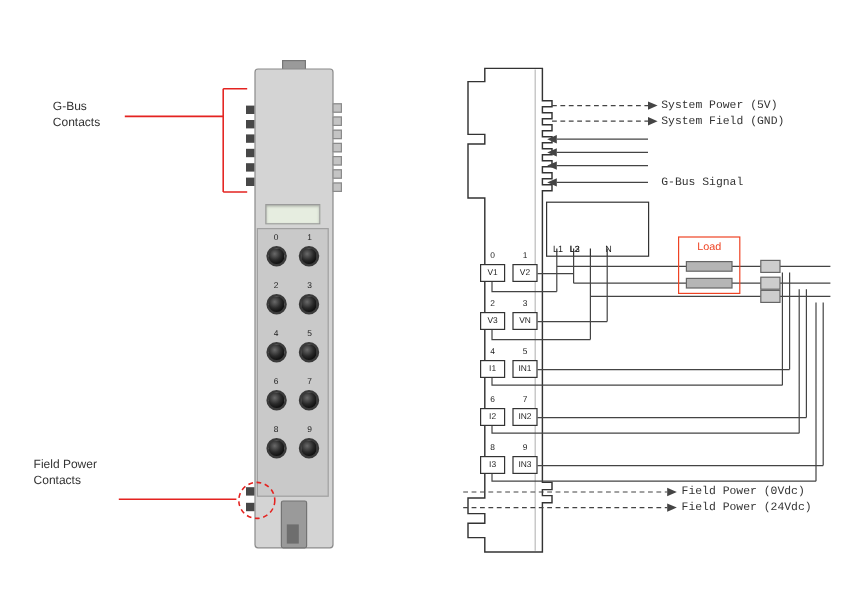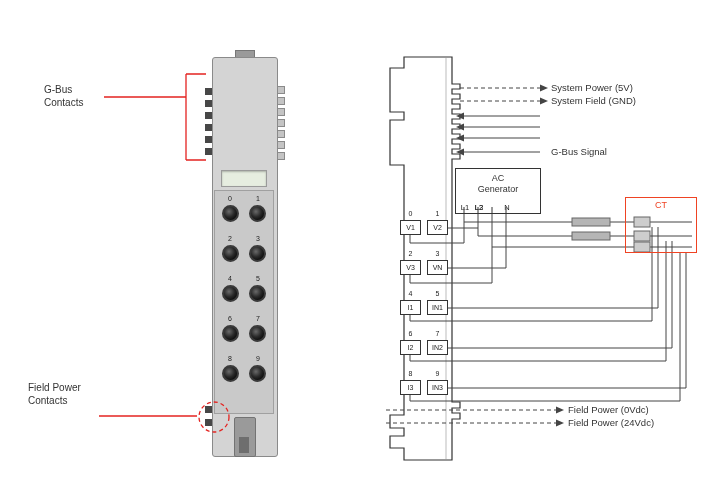--- a/index.html
+++ b/index.html
@@ -1,19 +1,19 @@
 <!DOCTYPE html>
 <html><head>
 <meta charset="utf-8">
 <style>
   html,body{margin:0;padding:0;background:#fff;}
   #canvas{position:relative;width:720px;height:500px;background:#ffffff;overflow:hidden;
           font-family:"Liberation Sans",sans-serif;color:#333;}
   .svg-layer{position:absolute;left:0;top:0;width:720px;height:500px;pointer-events:none;}
-  .txt{position:absolute;font-size:9.5px;line-height:12px;color:#333;white-space:nowrap;}
+  .txt{position:absolute;font-size:9.5px;line-height:12px;color:#333;white-space:nowrap;font-family:Liberation Mono, monospace;}
   .ann{position:absolute;font-size:10px;line-height:12.5px;color:#333;white-space:nowrap;}
 
   
   .module-body{position:absolute;left:212px;top:57px;width:64px;height:398px;
                background:#d4d4d4;border:1px solid #8a8a8a;border-radius:3px;}
   .module-toptab{position:absolute;left:235px;top:50px;width:18px;height:9px;
                  background:#9a9a9a;border:1px solid #777;}
   .gbus-tooth{position:absolute;left:277px;width:6px;height:6px;background:#c4c4c4;border:1px solid #8a8a8a;}
   .gbus-contact{position:absolute;left:205px;width:7px;height:7px;background:#474747;}
   .fp-contact{position:absolute;left:205px;width:7px;height:7px;background:#474747;}
@@ -149,24 +149,20 @@
     <div>Contacts</div>
   </div>
 
   <div class="txt" style="left:551px;top:82px">System Power (5V)</div>
   <div class="txt" style="left:551px;top:95px">System Field (GND)</div>
   <div class="txt" style="left:551px;top:146px">G-Bus Signal</div>
   <div class="txt" style="left:568px;top:404px">Field Power (0Vdc)</div>
   <div class="txt" style="left:568px;top:417px">Field Power (24Vdc)</div>
 
   <div class="gen-box">
-    <div class="gen-title">
-      <div>AC</div>
-      <div>Generator</div>
-    </div>
     <span class="gen-term" style="left:2px">L1</span>
     <span class="gen-term" style="left:16px">L2</span>
     <span class="gen-term" style="left:16px">L3</span>
     <span class="gen-term" style="left:44px">N</span>
   </div>
 
   <div class="tnum" style="left:400px;top:210px">0</div>
   <div class="tnum" style="left:427px;top:210px">1</div>
   <div class="tbox" style="left:400px;top:220px">V1</div>
   <div class="tbox" style="left:427px;top:220px">V2</div>
@@ -184,22 +180,22 @@
   <div class="tnum" style="left:400px;top:330px">6</div>
   <div class="tnum" style="left:427px;top:330px">7</div>
   <div class="tbox" style="left:400px;top:340px">I2</div>
   <div class="tbox" style="left:427px;top:340px">IN2</div>
 
   <div class="tnum" style="left:400px;top:370px">8</div>
   <div class="tnum" style="left:427px;top:370px">9</div>
   <div class="tbox" style="left:400px;top:380px">I3</div>
   <div class="tbox" style="left:427px;top:380px">IN3</div>
 
-  <div class="red-box" style="left:625px;top:197px;width:72px;height:56px">
-    <div class="red-box-label">CT</div>
+  <div class="red-box" style="left:565px;top:197px;width:52px;height:48px">
+    <div class="red-box-label">Load</div>
   </div>
 
   <svg class="svg-layer" viewBox="0 0 720 500">
     <path stroke="#e42320" stroke-width="1.3" fill="none" d="M104,97 H186 M186,74 V160 M186,74 H206 M186,160 H206"></path>
     <path stroke="#e42320" stroke-width="1.3" fill="none" d="M99,416 H197"></path>
     <circle cx="214" cy="417" r="15" fill="none" stroke="#e42320" stroke-width="1.3" stroke-dasharray="4 3"></circle>
     <path stroke="#333" stroke-width="1" fill="none" d="M464,207 V214 M478,207 V214 M492,207 V214 M506,207 V214"></path>
   </svg>
 
 </div>

